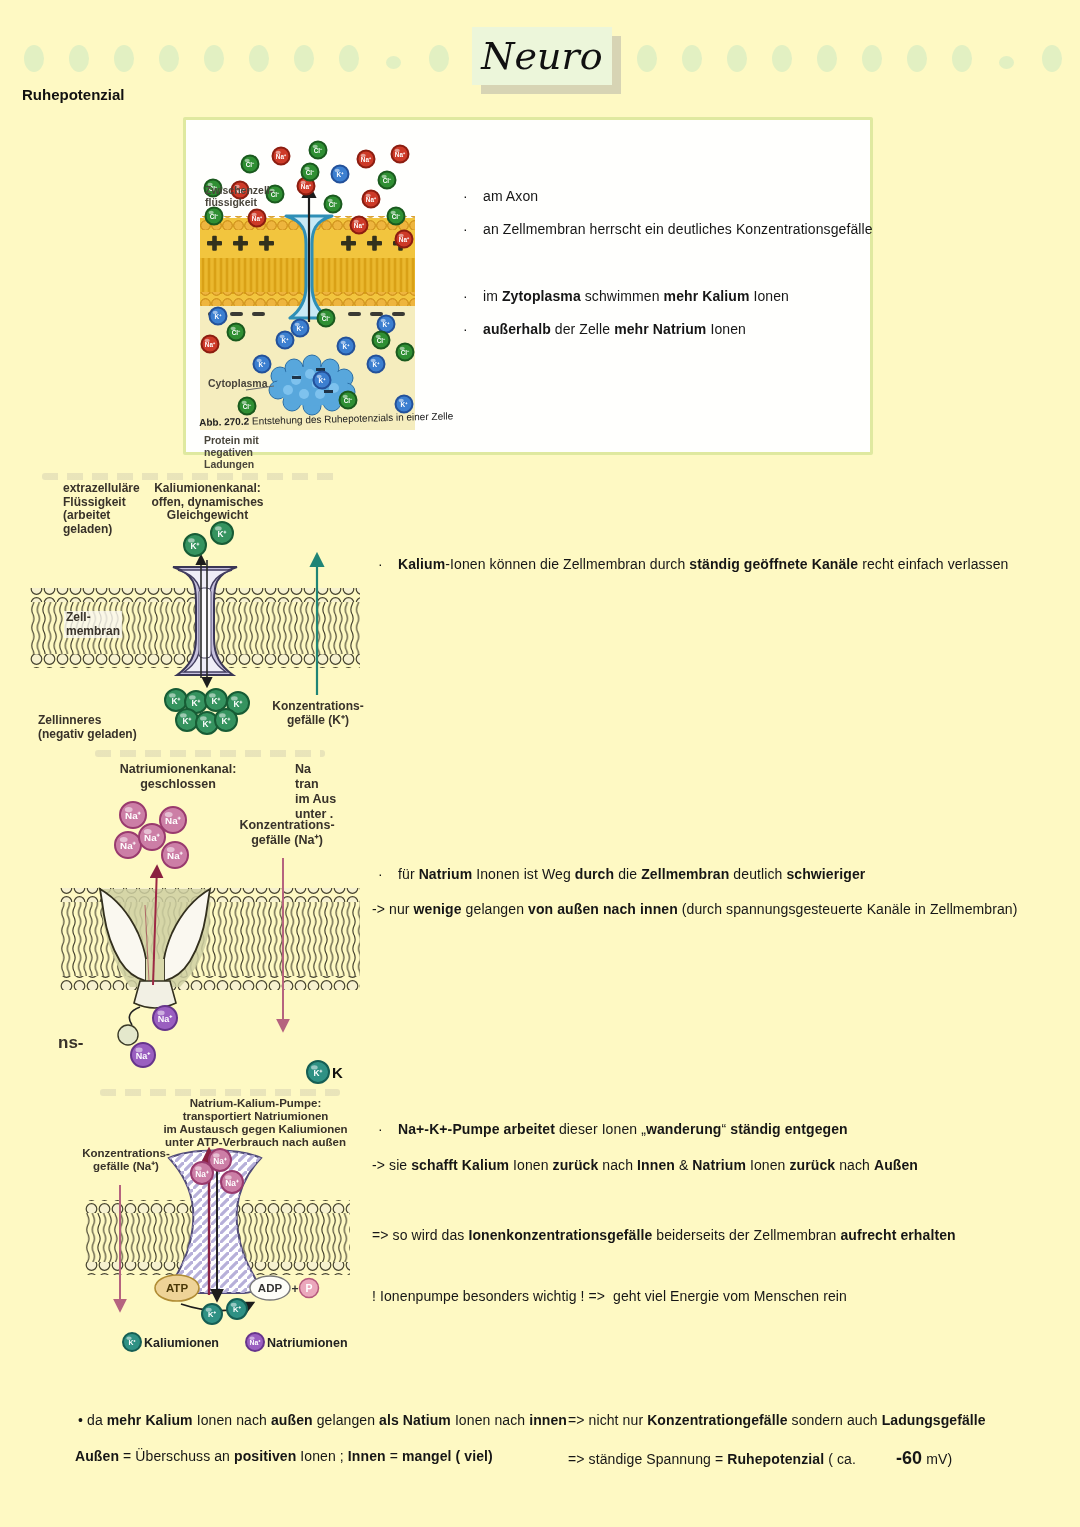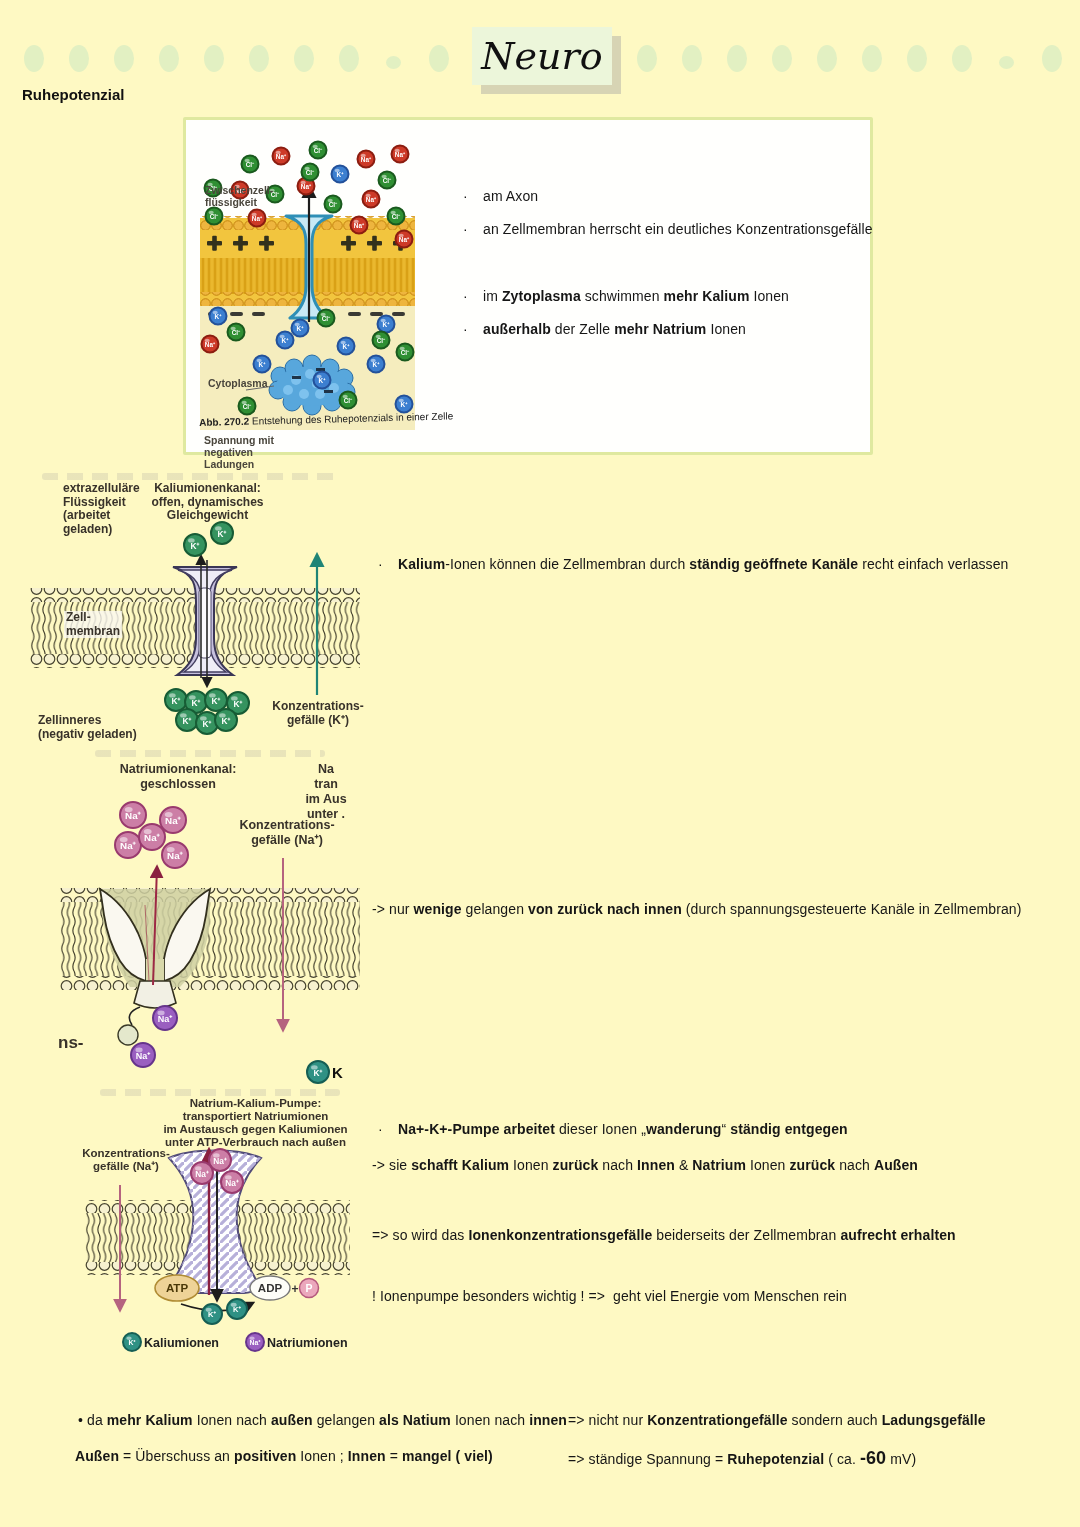--- a/index.html
+++ b/index.html
@@ -13,29 +13,29 @@
   .neuro-box{position:absolute;left:472px;top:27px;width:140px;height:58px;background:#ecf6da;
              box-shadow:9px 9px 0 rgba(175,175,165,.5);display:flex;align-items:center;justify-content:center;}
   .neuro-title{font-family:"DejaVu Serif",serif;font-style:italic;font-size:38px;color:#111;}
   .page-label{position:absolute;left:22px;top:86px;font-size:15px;font-weight:700;color:#111;}
   
   .panel1{position:absolute;left:183px;top:117px;width:684px;height:332px;border:3px solid #dfe9a0;
           border-radius:2px;background:#fffffd;}
   
   .dlabel{position:absolute;font-weight:700;color:#38322a;line-height:13.5px;font-size:12px;}
   .dlabel.center{text-align:center;}
-  .dlabel.right{text-align:center;}
+  .dlabel.right{text-align:left;}
   .dlabel.s10{font-size:10.5px;line-height:12px;color:#4a463c;margin-top:48px;}
   .dlabel.s11{font-size:11.5px;line-height:13px;}
   .caption{position:absolute;font-size:10px;color:#222;transform:rotate(-1.5deg);transform-origin:left top;}
   .caption .n{font-weight:700;}
   
   .note{position:absolute;font-size:14px;color:#161616;white-space:pre-wrap;letter-spacing:.1px;}
   .note .b{font-weight:700;}
-  .note .lg{font-size:18px;font-weight:700;}
+  .note .lg{font-size:18px;font-weight:700;margin-left:36px;}
   .note .bullet{display:inline-block;width:20px;}
   
   .ion-t{font-family:"Liberation Sans",sans-serif;font-weight:700;text-anchor:middle;}
   .svgt{font-family:"Liberation Sans",sans-serif;font-weight:700;}
   .noise{position:absolute;height:7px;opacity:.3;border-radius:3px;
          background:repeating-linear-gradient(90deg,#b8b4a4 0 16px,transparent 16px 25px);}
 </style>
 </head>
 <body>
 
@@ -268,21 +268,21 @@
         <ellipse cx="7.195" cy="212.43" rx="2.55" ry="1.7000000000000002" fill="#fff" opacity="0.5"></ellipse>
         <text x="10" y="218.72" class="ion-t" fill="#fff" font-size="6.4">Na⁺</text>
       </g>
   </svg>
   <div class="dlabel s10" style="left:205px;top:136px">
     <div>Zwischenzell-</div>
       <div>flüssigkeit</div>
   </div>
   <div class="dlabel s10" style="left:208px;top:329px">Cytoplasma</div>
   <div class="dlabel s10" style="left:204px;top:386px">
-    <div>Spannung mit</div>
+    <div>Protein mit</div>
       <div>negativen</div>
       <div>Ladungen</div>
   </div>
   <div class="caption" style="left:199px;top:417px;width:280px">
     <span class="n">Abb. 270.2</span><span> Entstehung des Ruhepotenzials in einer Zelle</span>
   </div>
 
   <div class="note" style="left:463px;top:188px"><span class="bullet">·</span><span><span class="">am Axon</span></span></div>
   <div class="note" style="left:463px;top:221px"><span class="bullet">·</span><span><span class="">an Zellmembran herrscht ein deutliches Konzentrationsgefälle</span></span></div>
   <div class="note" style="left:463px;top:288px"><span class="bullet">·</span><span><span class="">im </span><span class="b">Zytoplasma</span><span class=""> schwimmen </span><span class="b">mehr Kalium</span><span class=""> Ionen</span></span></div>
@@ -411,21 +411,22 @@
       <div>tran</div>
       <div>im Aus</div>
       <div>unter .</div>
   </div>
   <div class="dlabel center" style="left:228px;top:818px;width:118px;font-size:12.5px;line-height:15px">
     <div>Konzentrations-</div>
       <div>gefälle (Na⁺)</div>
   </div>
   <div class="dlabel" style="left:58px;top:1036px;font-size:17px">ns-</div>
 
-  <div class="note" style="left:372px;top:901px"><span><span class="">-&gt; nur </span><span class="b">wenige</span><span class=""> gelangen </span><span class="b">von zurück nach innen</span><span class=""> (durch spannungsgesteuerte Kanäle in Zellmembran)</span></span></div>
+  <div class="note" style="left:378px;top:866px"><span class="bullet">·</span><span><span class="">für </span><span class="b">Natrium</span><span class=""> Inonen ist Weg </span><span class="b">durch</span><span class=""> die </span><span class="b">Zellmembran</span><span class=""> deutlich </span><span class="b">schwieriger</span></span></div>
+  <div class="note" style="left:372px;top:901px"><span><span class="">-&gt; nur </span><span class="b">wenige</span><span class=""> gelangen </span><span class="b">von außen nach innen</span><span class=""> (durch spannungsgesteuerte Kanäle in Zellmembran)</span></span></div>
 
   <div class="noise" style="left:100px;top:1089px;width:240px"></div>
   <svg class="abs" style="left:85px;top:1090px" width="265" height="270" viewBox="0 0 265 270">
     <rect x="0" y="110" width="265" height="13" fill="url(#pheads)"></rect>
     <rect x="0" y="123" width="265" height="49" fill="url(#ptails)"></rect>
     <rect x="0" y="172" width="265" height="13" fill="url(#pheads)"></rect>
     <path d="M84,68 C106,58 154,58 176,68 C163,82 154,99 152,118 C150,141 157,166 169,186 C175,196 170,203 159,203 L101,203 C90,203 85,196 91,186 C103,166 110,141 108,118 C106,99 97,82 84,68 Z" fill="#ffffff" stroke="#514b78" stroke-width="2"></path>
     <path d="M84,68 C106,58 154,58 176,68 C163,82 154,99 152,118 C150,141 157,166 169,186 C175,196 170,203 159,203 L101,203 C90,203 85,196 91,186 C103,166 110,141 108,118 C106,99 97,82 84,68 Z" fill="url(#phatch)"></path>
     <line x1="124" y1="205" x2="124" y2="60" stroke="#8a2040" stroke-width="2.4" marker-end="url(#mkm)"></line>
     <line x1="132" y1="64" x2="132" y2="210" stroke="#222" stroke-width="2" marker-end="url(#mkb)"></line>

